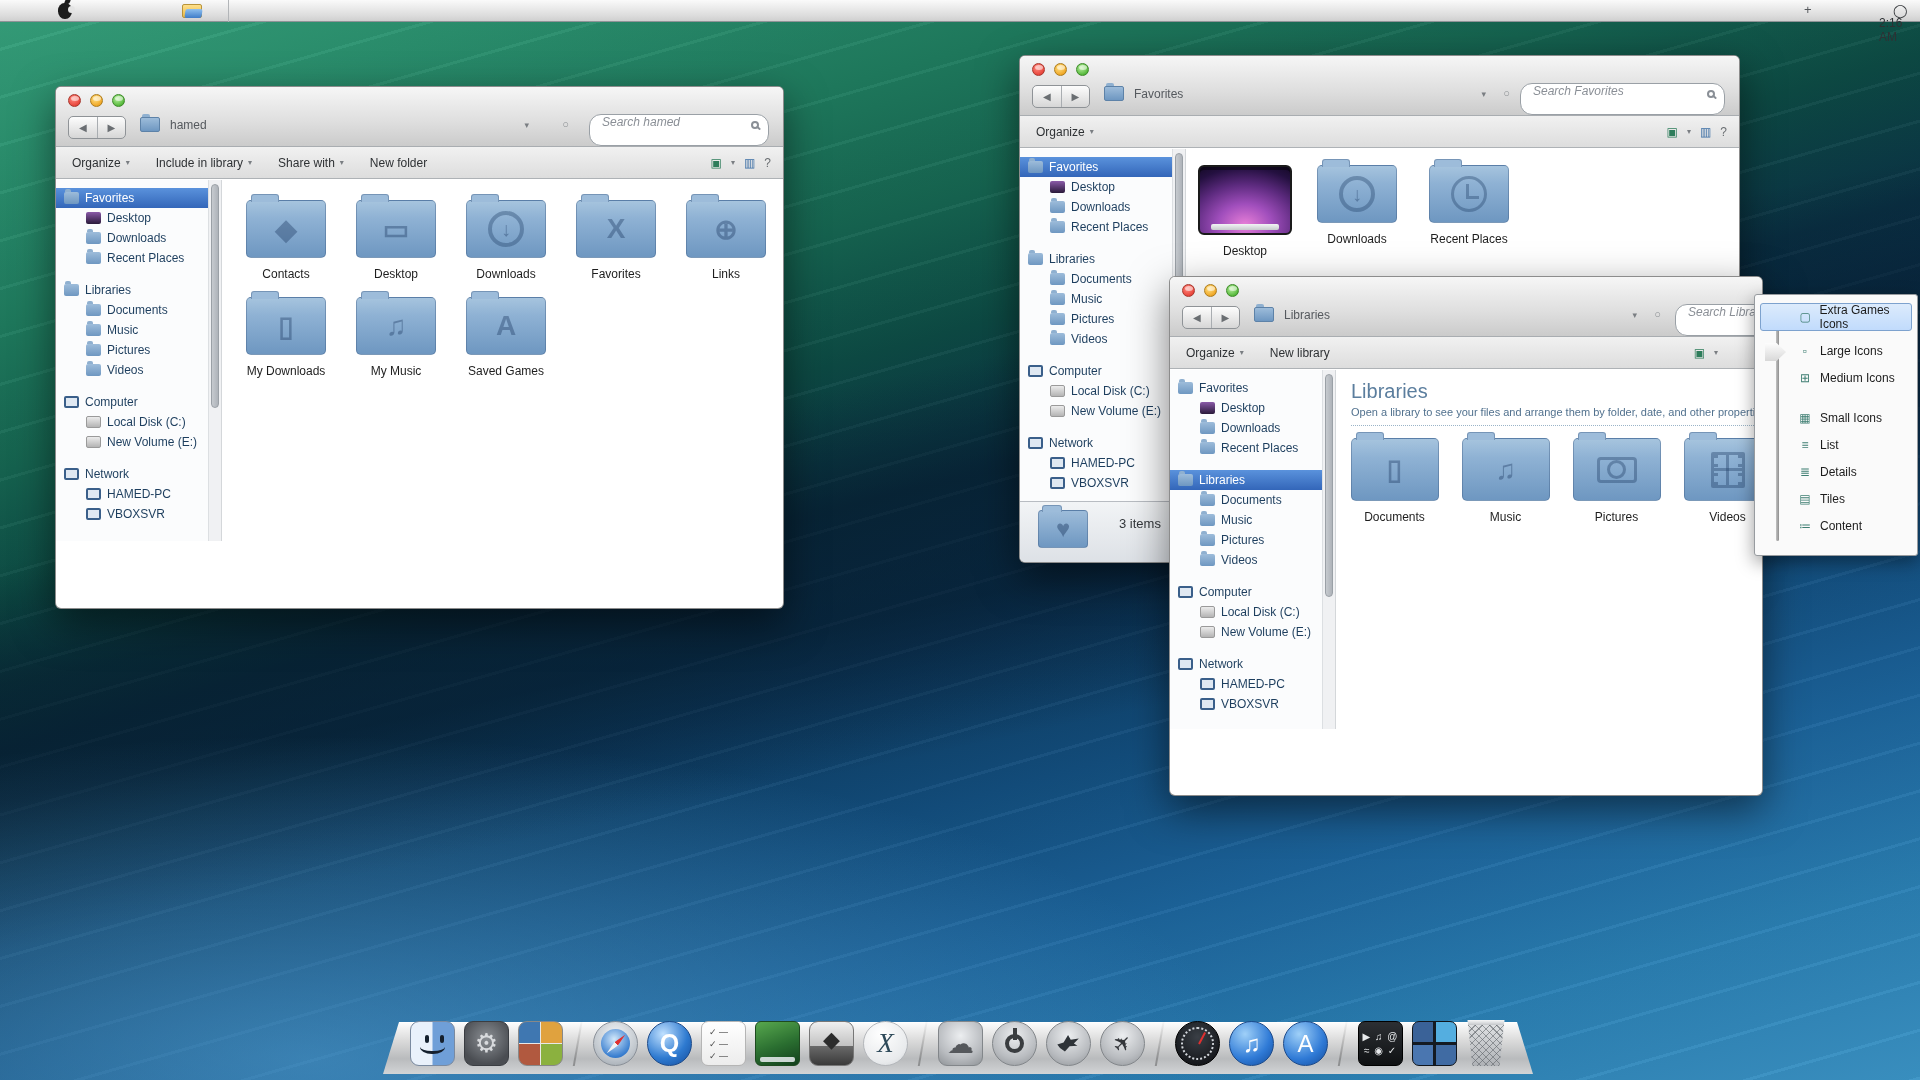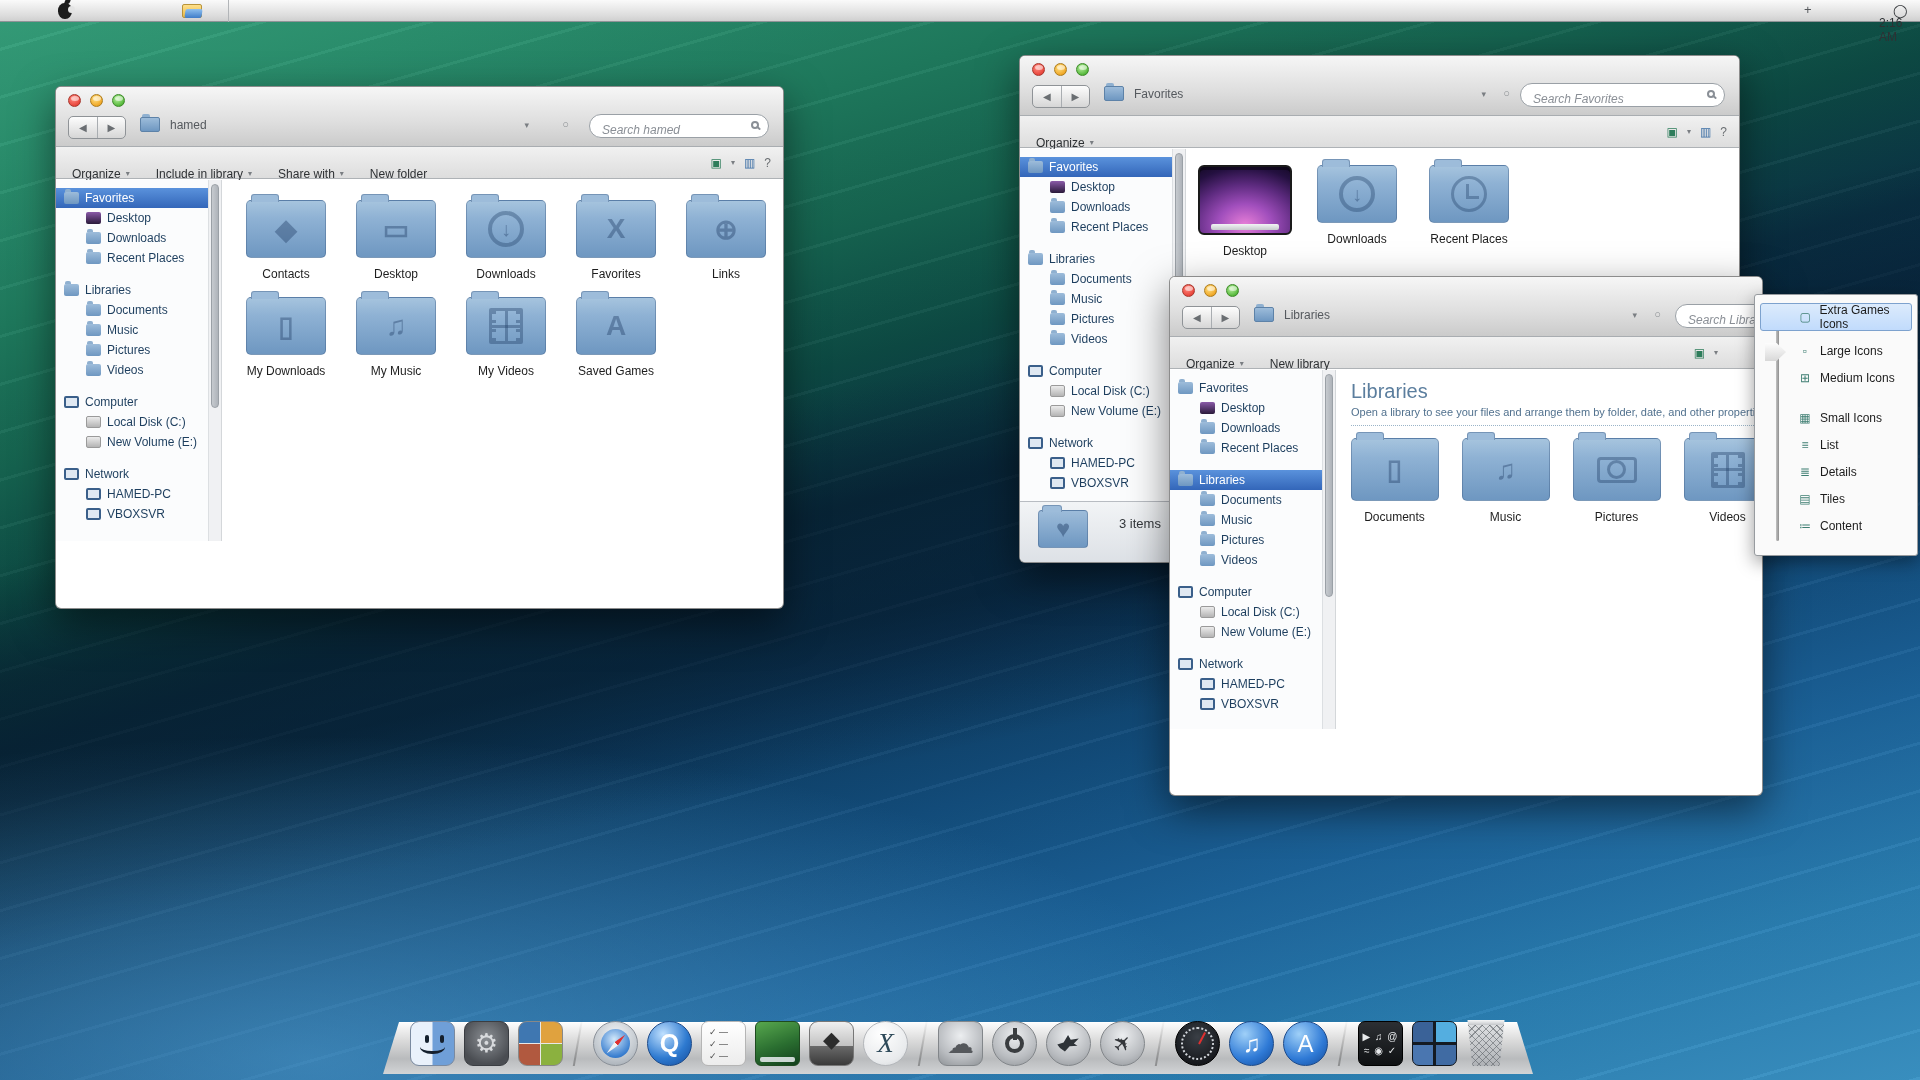--- a/index.html
+++ b/index.html
@@ -49,32 +49,32 @@
     background:linear-gradient(#fdfdfd,#d6d6d6); }
   .navbtn { flex:1; font-size:10px; color:#6a6e72; display:flex; align-items:center; justify-content:center; }
   .navbtn.back { border-right:1px solid #a9adb1; }
   .crumb-icon { position:absolute; left:84px; top:4px; width:20px; height:15px; border-radius:2px;
     background:linear-gradient(#9dbcda,#6e97c1); border:1px solid #5d82a8; }
   .crumb-icon::before { content:""; position:absolute; top:-4px; left:1px; width:8px; height:3px;
     background:#8fb0d0; border-radius:2px 2px 0 0; }
   .crumb { position:absolute; left:114px; top:5px; font-size:12px; color:#55595e; }
   .nav-caret { position:absolute; top:7px; font-size:9px; color:#7a7e82; }
   .nav-refresh { position:absolute; top:5px; font-size:11px; color:#8a8e92; }
-  .search-pill { position:absolute; top:1px; height:24px; border:1px solid #9aa0a6; border-radius:12px;
-    background:#fff; display:flex; align-items:flex-end; padding:0 26px 0 12px; }
+  .search-pill { position:absolute; top:1px; height:32px; border:1px solid #9aa0a6; border-radius:12px;
+    background:#fff; display:flex; align-items:flex-start; padding:0 26px 0 12px; }
   .search-input { border:none; outline:none; width:100%; font-size:12px; background:transparent;
     font-family:"Liberation Sans", sans-serif; color:#333; }
   .search-input::placeholder { font-style:italic; color:#8a8f96; }
   .mag { position:absolute; right:9px; top:6px; width:8px; height:8px; border:2px solid #8a8f96; border-radius:50%; }
   .mag::after { content:""; position:absolute; width:5px; height:2px; background:#8a8f96;
     right:-4px; bottom:-2px; transform:rotate(40deg); border-radius:1px; }
 
   .toolbar { position:absolute; left:0; right:0; top:60px; height:32px;
     background:linear-gradient(#f1f1f1,#dddddd); border-bottom:1px solid #aeb2b6; }
-  .tb-left { position:absolute; left:16px; top:0; height:100%; display:flex; align-items:center; gap:26px;margin-top:11px; }
+  .tb-left { position:absolute; left:16px; top:0; height:100%; display:flex; align-items:center; gap:26px; }
   .tb-btn { font-size:12px; color:#2e3134; display:flex; align-items:center; gap:5px; }
   .tb-caret { font-size:8px; color:#7a7e82; }
   .tb-right { position:absolute; right:12px; top:0; height:100%; display:flex; align-items:center; gap:9px; }
   .tb-views { font-size:12px; color:#2e7d5b; }
   .tb-vcaret { font-size:8px; color:#7a7e82; }
   .tb-details { font-size:12px; color:#3b6ea5; }
   .tb-help { font-size:12px; color:#6a6e72; }
 
   .body { position:absolute; left:0; right:0; top:93px; background:#fff; }
   .sidebar { position:absolute; left:0; top:0; bottom:0; width:152px; background:#fbfcfd;
@@ -442,26 +442,20 @@
               <span class="emblem">▯</span>
             </div>
             <div class="fi-label">My Downloads</div>
           </div>
             <div class="fi">
             <div class="fi-icon">
               <span class="emblem">♫</span>
             </div>
             <div class="fi-label">My Music</div>
           </div>
-            <div class="fi kind-film">
-            <div class="fi-icon">
-              <span class="emblem"></span>
-            </div>
-            <div class="fi-label">My Videos</div>
-          </div>
             <div class="fi">
             <div class="fi-icon">
               <span class="emblem">A</span>
             </div>
             <div class="fi-label">Saved Games</div>
           </div>
           </div>
       </div>
     </div>
   </div>

